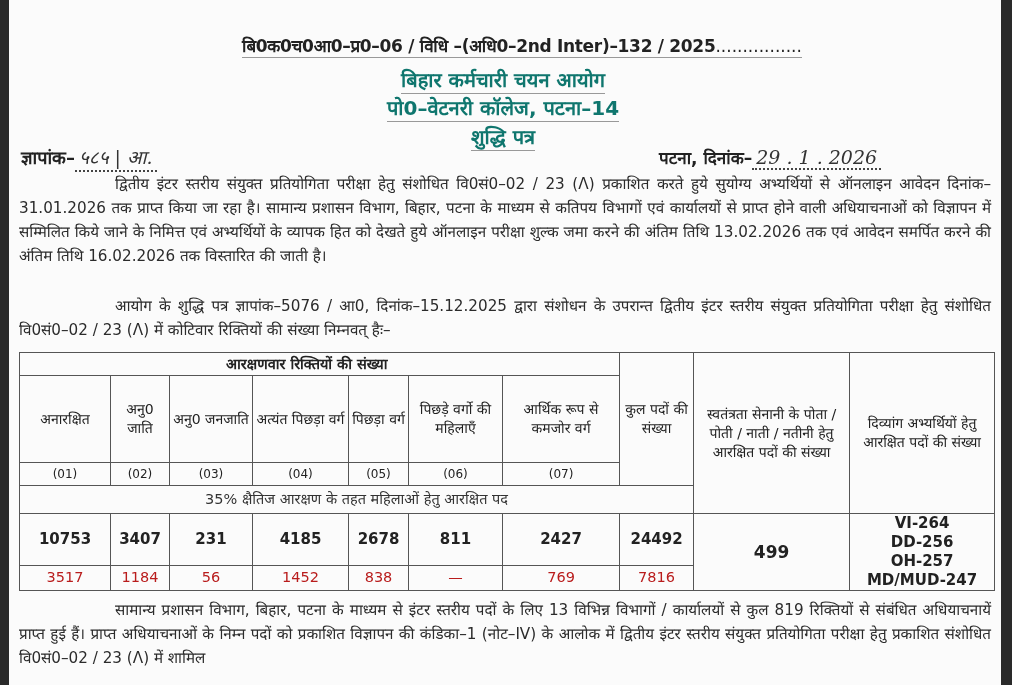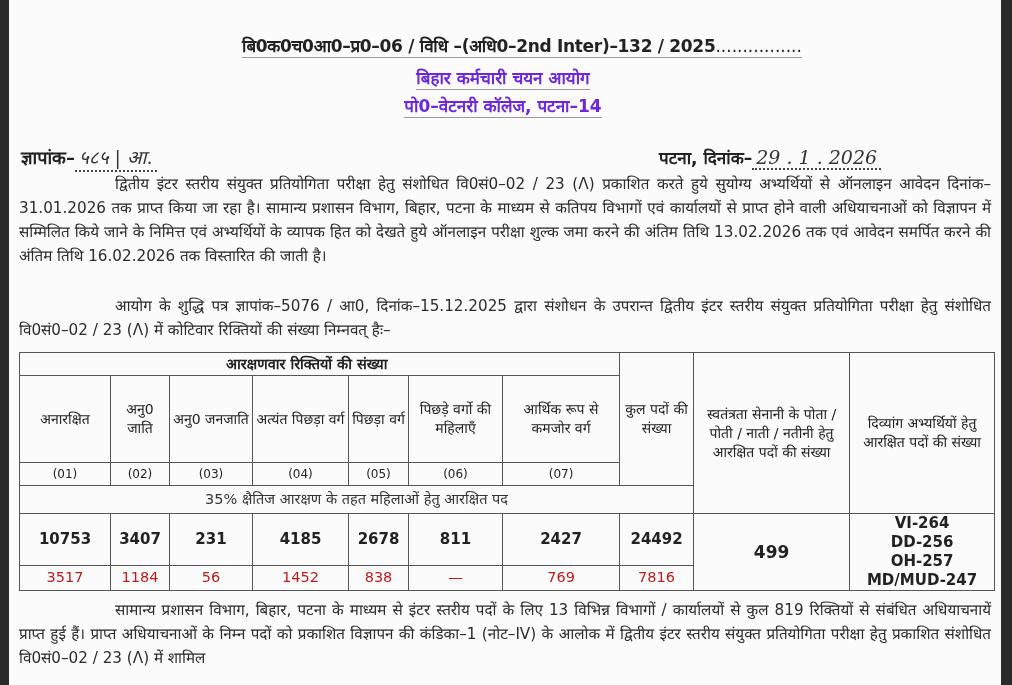--- a/index.html
+++ b/index.html
@@ -13,21 +13,21 @@
   .page {
     position: absolute; left: 9px; top: 0; width: 992px; height: 685px;
     background: #fbfbfb; overflow: hidden;
   }
   .abs { position: absolute; white-space: nowrap; }
   .ref {
     left: 233px; top: 34px; font-size: 17px; font-weight: bold;
     color: #222; letter-spacing: -0.3px;
   }
   .ref .dots { font-weight: normal; letter-spacing: 0; }
-  .org { font-size: 17px; font-weight: bold; color: #6d28d9; text-align: center; left: 0; width: 988px; }
+  .org { font-size: 20px; font-weight: bold; color: #0f766e; text-align: center; left: 0; width: 988px; }
   .org1 { top: 66px; }
   .org2 { top: 94px; }
   .org3 { top: 123px; }
   .ul { border-bottom: 1px solid #999; padding-bottom: 1px; text-align: right; }
   .memo { left: 12px; top: 144px; font-size: 18px; font-weight: bold; color: #222; }
   .hand { font-family: "DejaVu Serif", serif; font-weight: normal; font-size: 19px; color: #333; font-style: italic; }
   .dotline { border-bottom: 2px dotted #444; display: inline-block; padding: 0 4px; }
   .dateline { left: 650px; top: 146px; font-size: 17px; font-weight: bold; color: #222; }
   .para {
     position: absolute; left: 10px; width: 972px;
@@ -57,20 +57,21 @@
 </style>
 </head>
 <body>
 
 <div class="page">
 
   <div class="abs ref"><span class="ul"><span>बि0क0च0आ0–प्र0–06 / विधि –(अधि0–2nd Inter)–132 / 2025</span><span class="dots">................</span></span></div>
 
   <div class="abs org org1"><span class="ul">बिहार कर्मचारी चयन आयोग</span></div>
   <div class="abs org org2"><span class="ul">पो0–वेटनरी कॉलेज, पटना–14</span></div>
+  <div class="abs org org3"><span class="ul">शुद्धि पत्र</span></div>
 
   <div class="abs memo">
     <span>ज्ञापांक–</span><span class="hand dotline">५८५ | आ.</span>
   </div>
 
   <div class="abs dateline">
     <span>पटना, दिनांक–</span><span class="hand dotline">29 . 1 . 2026</span>
   </div>
 
   <div class="para p1"><span class="ind"></span><span>द्वितीय इंटर स्तरीय संयुक्त प्रतियोगिता परीक्षा हेतु संशोधित वि0सं0–02 / 23 (Λ) प्रकाशित करते हुये सुयोग्य अभ्यर्थियों से ऑनलाइन आवेदन दिनांक–31.01.2026 तक प्राप्त किया जा रहा है। सामान्य प्रशासन विभाग, बिहार, पटना के माध्यम से कतिपय विभागों एवं कार्यालयों से प्राप्त होने वाली अधियाचनाओं को विज्ञापन में सम्मिलित किये जाने के निमित्त एवं अभ्यर्थियों के व्यापक हित को देखते हुये ऑनलाइन परीक्षा शुल्क जमा करने की अंतिम तिथि 13.02.2026 तक एवं आवेदन समर्पित करने की अंतिम तिथि 16.02.2026 तक विस्तारित की जाती है।</span></div>

